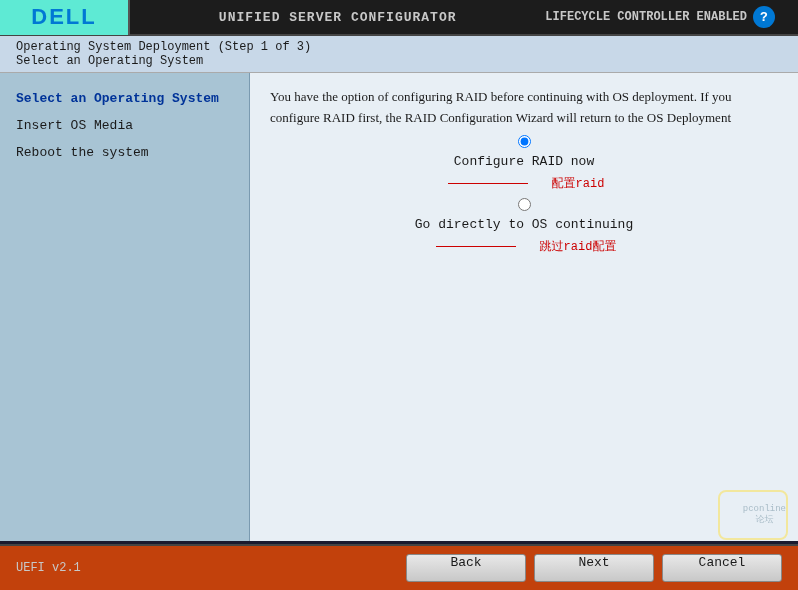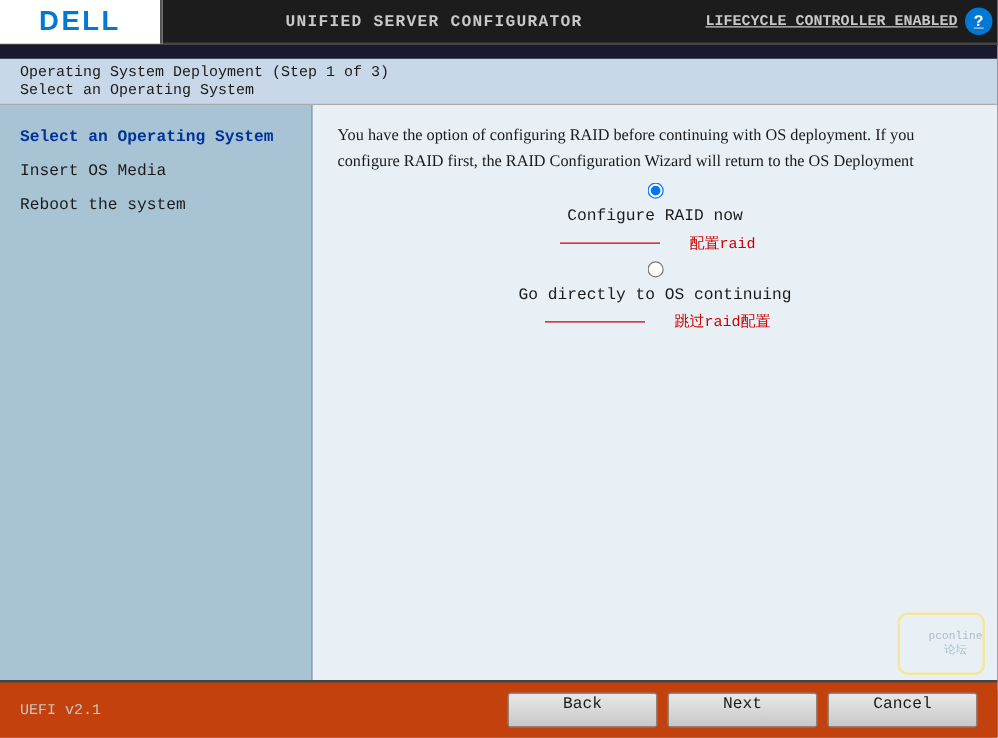--- a/index.html
+++ b/index.html
@@ -18,21 +18,21 @@
       width: 100%;
       height: 36px;
       background: #1c1c1c;
       display: flex;
       align-items: center;
       border-bottom: 2px solid #444;
     }
     #dell-logo {
       width: 130px;
       height: 36px;
-      background: #ffffff;
+      background: #5eead4;
       display: flex;
       align-items: center;
       justify-content: center;
       border-right: 2px solid #555;
     }
     .dell-text {
       color: #0078d4;
       font-size: 22px;
       font-weight: bold;
       font-family: Arial, sans-serif;
@@ -43,25 +43,24 @@
       text-align: center;
       color: #c8c8c8;
       font-size: 13px;
       font-weight: bold;
       letter-spacing: 1px;
     }
     #lifecycle-badge {
       display: flex;
       align-items: center;
       gap: 6px;
-      padding-right: 4px;
+      padding-right: 23px;
       color: #c8c8c8;
       font-size: 12px;
       font-weight: bold;
-      text-decoration: underline;
     }
     .help-btn {
       width: 22px;
       height: 22px;
       background: #0078d4;
       border-radius: 50%;
       display: flex;
       align-items: center;
       justify-content: center;
       color: white;
@@ -71,21 +70,20 @@
     }
 
     
     #breadcrumb-bar {
       width: 100%;
       background: #c8d8e8;
       padding: 4px 16px;
       color: #1a1a1a;
       font-size: 12px;
       border-bottom: 1px solid #aaa;
-      margin-top: 11px;
     }
     #breadcrumb-bar .step-title {
       font-weight: normal;
     }
     #breadcrumb-bar .sub-title {
       font-weight: normal;
     }
 
     
     #main {

